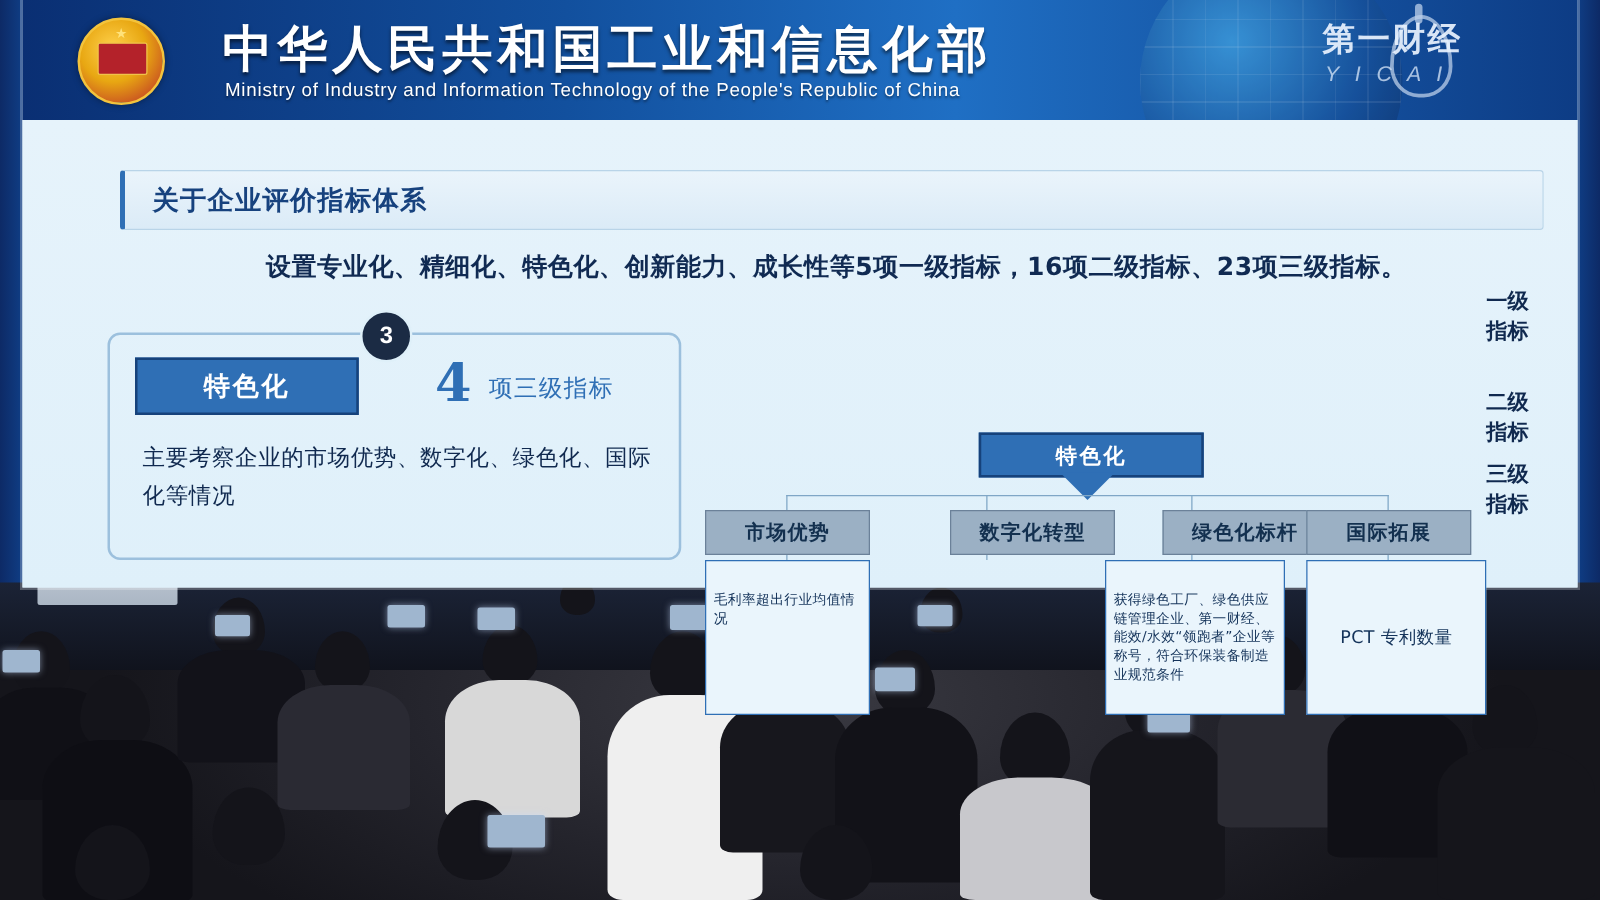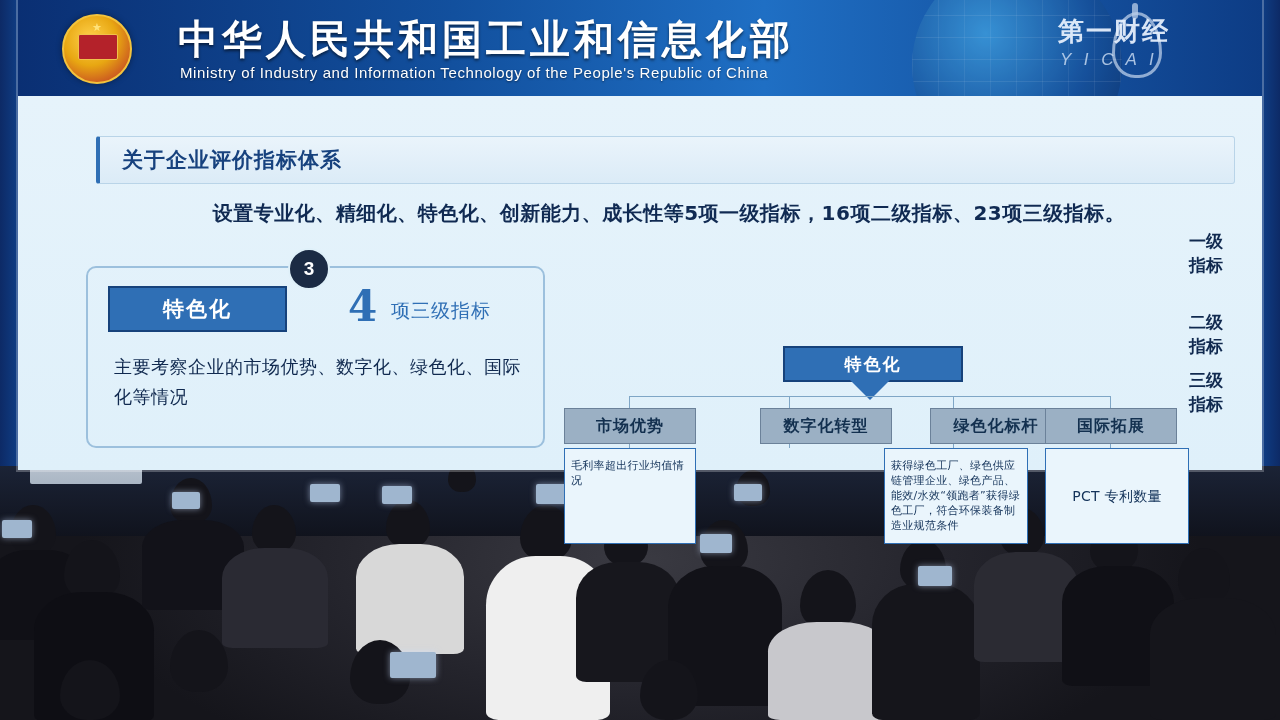--- a/index.html
+++ b/index.html
@@ -133,21 +133,21 @@
   .lvl2{
     position:absolute;top:312px;height:34px;
     background:#9bb0c4;border:1px solid #6b8199;
     display:flex;align-items:center;justify-content:center;
   }
   .lvl2 span{font-family:"DejaVu Sans","Liberation Sans",sans-serif;font-size:16px;color:#13304f;font-weight:bold;letter-spacing:1px;}
   .lvl3{
     position:absolute;top:352px;
     background:#eaf5fc;border:1px solid #2f6fb5;
     font-family:"DejaVu Sans","Liberation Sans",sans-serif;
-    font-size:11px;color:#14335a;line-height:15px;padding:9px 6px;letter-spacing:.3px;
+    font-size:11px;color:#14335a;line-height:15px;padding:23px 6px;letter-spacing:.3px;
   }
   .axis-label{
     position:absolute;right:28px;width:56px;text-align:center;
     font-family:"DejaVu Sans","Liberation Sans",sans-serif;
     font-size:17px;color:#10294f;line-height:24px;font-weight:bold;
   }
   .conn{position:absolute;background:#7fa6c6;}
 </style>
 </head>
 <body>
@@ -286,21 +286,21 @@
         <span>数字化转型</span>
       </div>
       <div class="lvl2" style="left:912px;width:130px;">
         <span>绿色化标杆</span>
       </div>
       <div class="lvl2" style="left:1027px;width:130px;">
         <span>国际拓展</span>
       </div>
 
       <div class="lvl3" style="left:546px;width:118px;height:76px;">毛利率超出行业均值情况</div>
-      <div class="lvl3" style="left:866px;width:130px;height:76px;">获得绿色工厂、绿色供应链管理企业、绿色产品、能效/水效“领跑者”获得绿色工厂，符合环保装备制造业规范条件</div>
+      <div class="lvl3" style="left:866px;width:130px;height:76px;">获得绿色工厂、绿色供应链管理企业、第一财经、能效/水效“领跑者”企业等称号，符合环保装备制造业规范条件</div>
       <div class="lvl3" style="left:1027px;width:130px;height:76px;display:flex;align-items:center;justify-content:center;font-size:14px;">PCT 专利数量</div>
 
       <div class="axis-label" style="top:133px;">一级 指标</div>
       <div class="axis-label" style="top:214px;">二级 指标</div>
       <div class="axis-label" style="top:272px;">三级 指标</div>
 
     </div>
   </div>
 </div>
 

